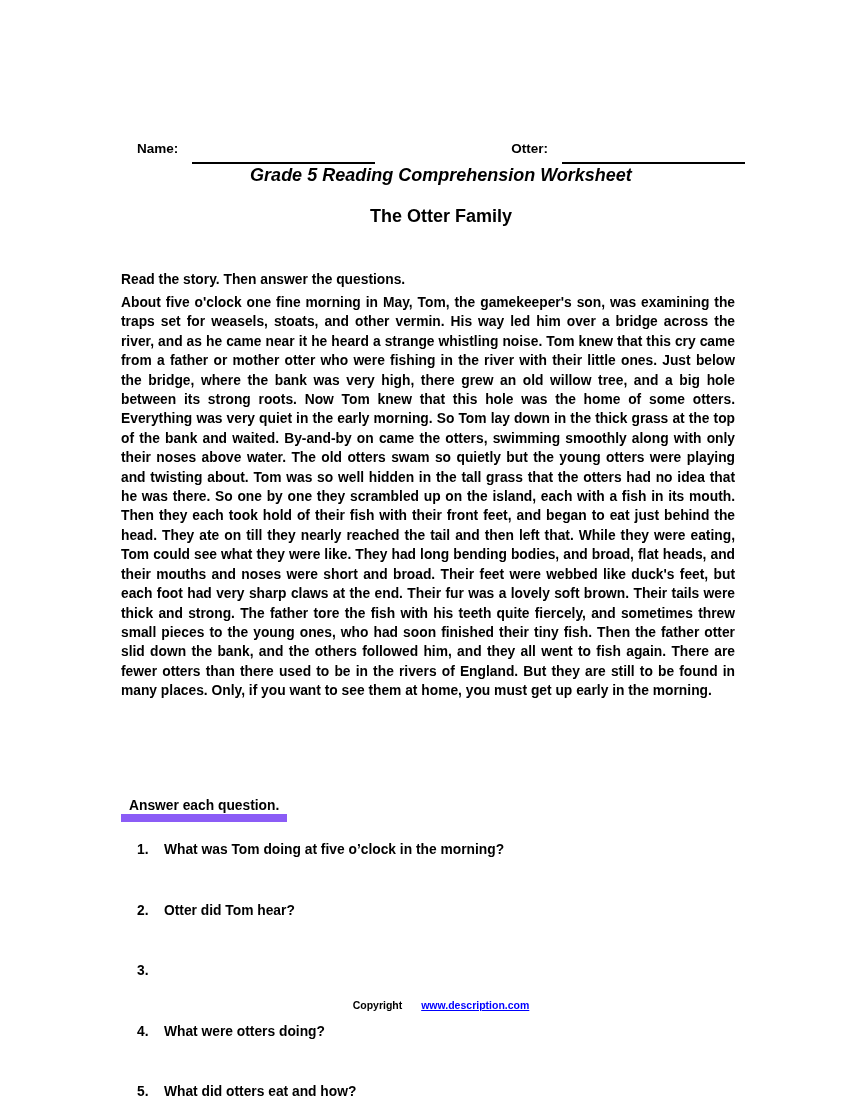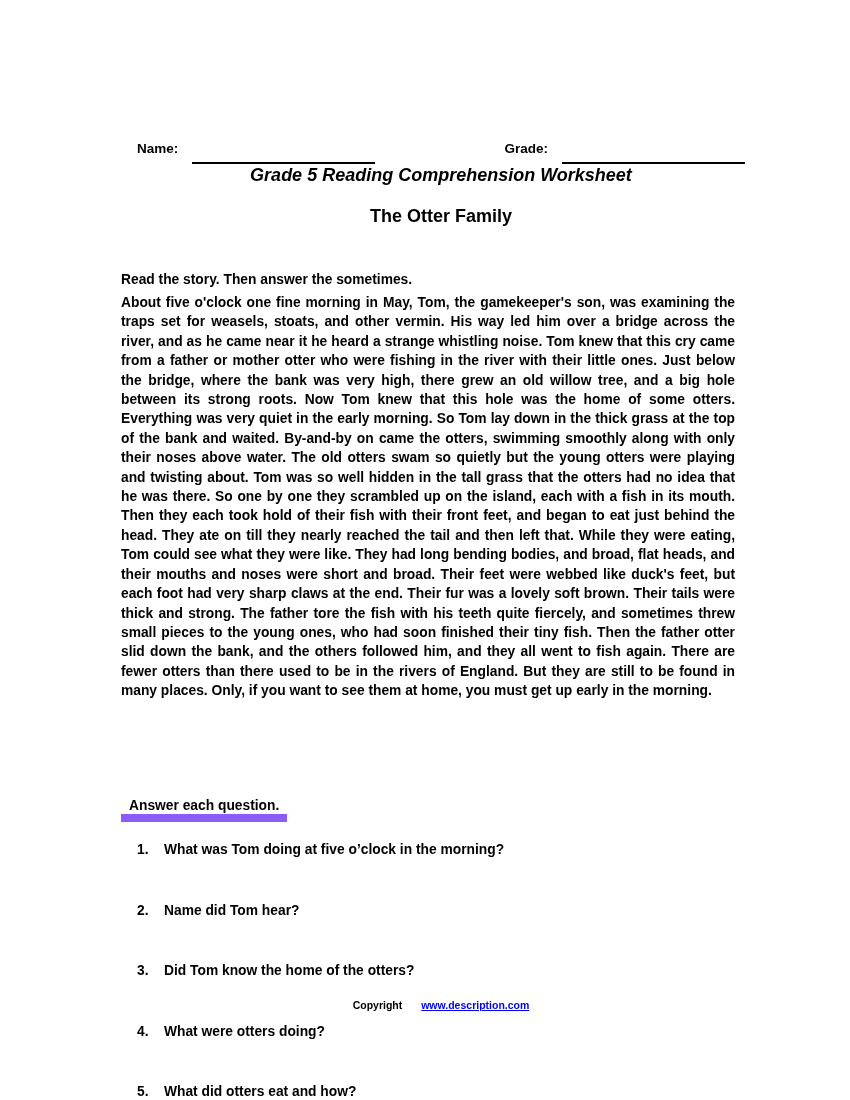--- a/index.html
+++ b/index.html
@@ -113,50 +113,49 @@
 <body>
 
 <div class="page">
 
   <div class="header-row">
     <div class="field-group">
       <span class="field-label">Name:</span>
       <span class="blank-line"></span>
     </div>
     <div class="field-group">
-      <span class="field-label">Grade:</span>
+      <span class="field-label">Otter:</span>
       <span class="blank-line"></span>
     </div>
   </div>
 
   <div class="main-title">Grade 5 Reading Comprehension Worksheet</div>
 
   <div class="story-title">The Otter Family</div>
 
 
-  <div class="instruction">Read the story. Then answer the sometimes.</div>
+  <div class="instruction">Read the story. Then answer the questions.</div>
 
   <div class="story-body">About five o'clock one fine morning in May, Tom, the gamekeeper's son, was examining the traps set for weasels, stoats, and other vermin. His way led him over a bridge across the river, and as he came near it he heard a strange whistling noise. Tom knew that this cry came from a father or mother otter who were fishing in the river with their little ones. Just below the bridge, where the bank was very high, there grew an old willow tree, and a big hole between its strong roots. Now Tom knew that this hole was the home of some otters. Everything was very quiet in the early morning. So Tom lay down in the thick grass at the top of the bank and waited. By-and-by on came the otters, swimming smoothly along with only their noses above water. The old otters swam so quietly but the young otters were playing and twisting about. Tom was so well hidden in the tall grass that the otters had no idea that he was there. So one by one they scrambled up on the island, each with a fish in its mouth. Then they each took hold of their fish with their front feet, and began to eat just behind the head. They ate on till they nearly reached the tail and then left that. While they were eating, Tom could see what they were like. They had long bending bodies, and broad, flat heads, and their mouths and noses were short and broad. Their feet were webbed like duck's feet, but each foot had very sharp claws at the end. Their fur was a lovely soft brown. Their tails were thick and strong. The father tore the fish with his teeth quite fiercely, and sometimes threw small pieces to the young ones, who had soon finished their tiny fish. Then the father otter slid down the bank, and the others followed him, and they all went to fish again. There are fewer otters than there used to be in the rivers of England. But they are still to be found in many places. Only, if you want to see them at home, you must get up early in the morning.</div>
 
   <div class="answer-heading">
     <span>Answer each question.</span>
   </div>
 
   <div class="questions">
     <div class="question-row">
       <span class="q-num">1.</span>
       <span class="q-text">What was Tom doing at five o’clock in the morning?</span>
     </div>
     <div class="question-row">
       <span class="q-num">2.</span>
-      <span class="q-text">Name did Tom hear?</span>
+      <span class="q-text">Otter did Tom hear?</span>
     </div>
     <div class="question-row">
       <span class="q-num">3.</span>
-      <span class="q-text">Did Tom know the home of the otters?</span>
     </div>
     <div class="question-row">
       <span class="q-num">4.</span>
       <span class="q-text">What were otters doing?</span>
     </div>
     <div class="question-row">
       <span class="q-num">5.</span>
       <span class="q-text">What did otters eat and how?</span>
     </div>
     <div class="question-row">

